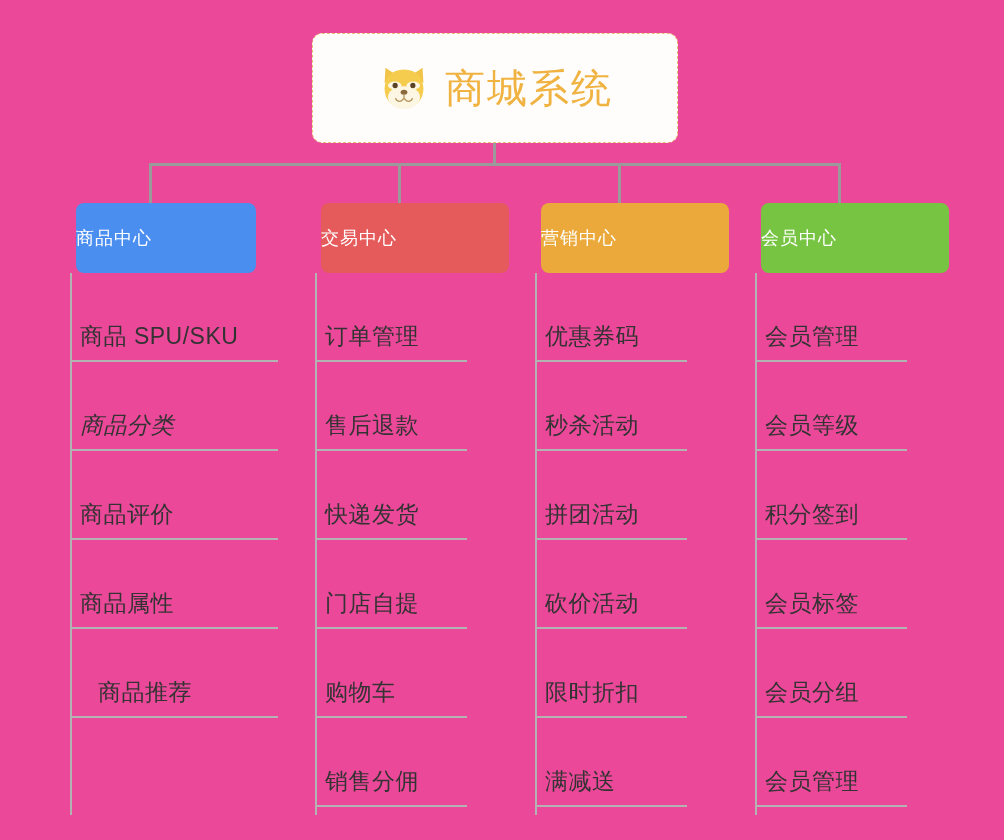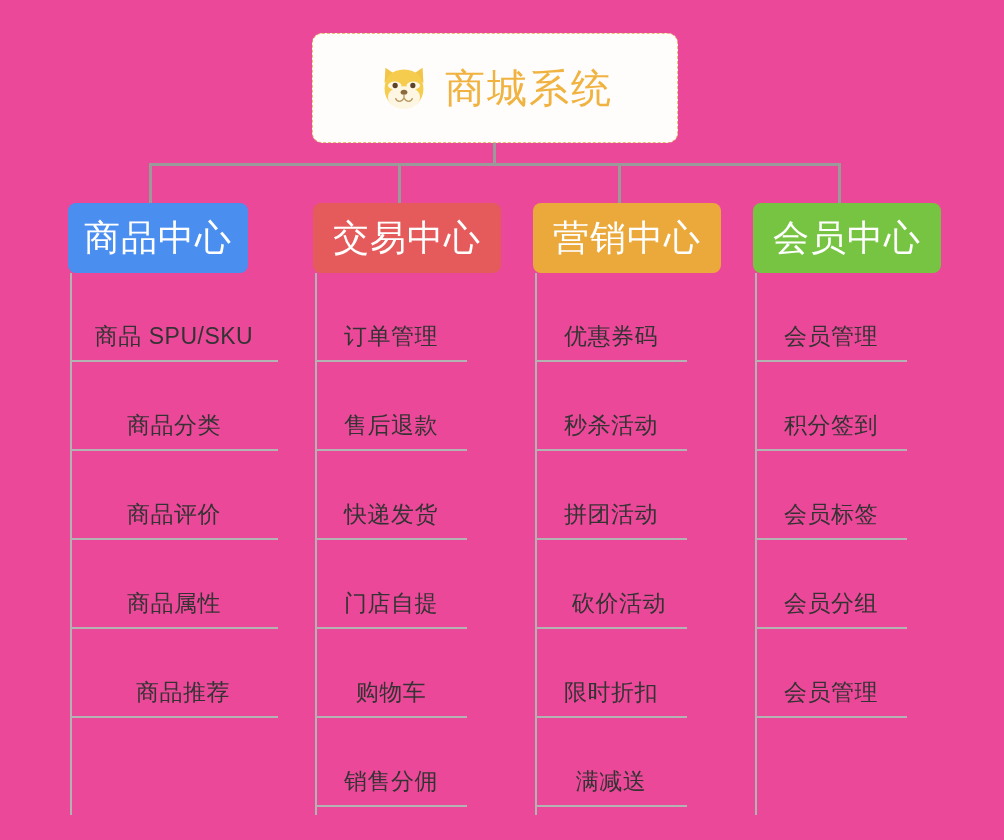--- a/index.html
+++ b/index.html
@@ -56,28 +56,28 @@
   .conn-h { height: 3px; }
 
   
   .column {
     position: absolute;
     top: 203px;
   }
   .cat-box {
     position: absolute;
     top: 0;
-    left: 8px;
+    left: 16px;
     height: 70px;
     border-radius: 8px;
     display: flex;
     align-items: center;
-    justify-content: center;
+    justify-content: flex-start;
     color: #ffffff;
-    font-size: 36px;
+    font-size: 18px;
     letter-spacing: 1px;
     white-space: nowrap;
   }
 
   
   .trunk {
     position: absolute;
     left: 10px;
     top: 70px;
     width: 2px;
@@ -90,21 +90,20 @@
     top: 70px;
     margin: 0;
     padding: 0;
     list-style: none;
   }
   .leaf {
     position: relative;
     height: 89px;
     display: flex;
     align-items: flex-end;
-    justify-content: center;
     border-bottom: 2px solid #a3a3a3;
     padding-bottom: 6px;
   }
   .leaf-label {
     font-size: 23px;
     color: #333333;
     white-space: nowrap;
     letter-spacing: 0.5px;
     padding: 0 10px 2px 10px;
   }
@@ -153,21 +152,21 @@
   <div id="columns-host">
       <div class="column" style="left: 60px;">
         <div class="cat-box" style="width: 180px; background: rgb(74, 142, 240);">
           <span>商品中心</span>
         </div>
         <div class="trunk" style="height: 542px; background: rgb(179, 179, 179);"></div>
         <ul class="leaf-list" style="width: 208px;">
           <li class="leaf" style="border-bottom-color: rgb(179, 179, 179);">
             <span class="leaf-label">商品 SPU/SKU</span>
           </li>
-          <li class="leaf" style="border-bottom-color: rgb(179, 179, 179);">
+          <li class="leaf" style="border-bottom-color: rgb(179, 179, 179); font-style: italic;">
             <span class="leaf-label">商品分类</span>
           </li>
           <li class="leaf" style="border-bottom-color: rgb(179, 179, 179);">
             <span class="leaf-label">商品评价</span>
           </li>
           <li class="leaf" style="border-bottom-color: rgb(179, 179, 179);">
             <span class="leaf-label">商品属性</span>
           </li>
           <li class="leaf" style="border-bottom-color: rgb(179, 179, 179); padding-left: 18px;">
             <span class="leaf-label">商品推荐</span>
@@ -208,41 +207,44 @@
         <ul class="leaf-list" style="width: 152px;">
           <li class="leaf" style="border-bottom-color: rgb(179, 179, 179);">
             <span class="leaf-label">优惠券码</span>
           </li>
           <li class="leaf" style="border-bottom-color: rgb(179, 179, 179);">
             <span class="leaf-label">秒杀活动</span>
           </li>
           <li class="leaf" style="border-bottom-color: rgb(179, 179, 179);">
             <span class="leaf-label">拼团活动</span>
           </li>
-          <li class="leaf" style="border-bottom-color: rgb(179, 179, 179); padding-left: 16px;">
+          <li class="leaf" style="border-bottom-color: rgb(179, 179, 179);">
             <span class="leaf-label">砍价活动</span>
           </li>
           <li class="leaf" style="border-bottom-color: rgb(179, 179, 179);">
             <span class="leaf-label">限时折扣</span>
           </li>
           <li class="leaf" style="border-bottom-color: rgb(179, 179, 179);">
             <span class="leaf-label">满减送</span>
           </li>
         </ul>
       </div>
       <div class="column" style="left: 745px;">
         <div class="cat-box" style="width: 188px; background: rgb(118, 196, 66);">
           <span>会员中心</span>
         </div>
         <div class="trunk" style="height: 542px; background: rgb(179, 179, 179);"></div>
         <ul class="leaf-list" style="width: 152px;">
           <li class="leaf" style="border-bottom-color: rgb(179, 179, 179);">
             <span class="leaf-label">会员管理</span>
           </li>
           <li class="leaf" style="border-bottom-color: rgb(179, 179, 179);">
+            <span class="leaf-label">会员等级</span>
+          </li>
+          <li class="leaf" style="border-bottom-color: rgb(179, 179, 179);">
             <span class="leaf-label">积分签到</span>
           </li>
           <li class="leaf" style="border-bottom-color: rgb(179, 179, 179);">
             <span class="leaf-label">会员标签</span>
           </li>
           <li class="leaf" style="border-bottom-color: rgb(179, 179, 179);">
             <span class="leaf-label">会员分组</span>
           </li>
           <li class="leaf" style="border-bottom-color: rgb(179, 179, 179);">
             <span class="leaf-label">会员管理</span>

